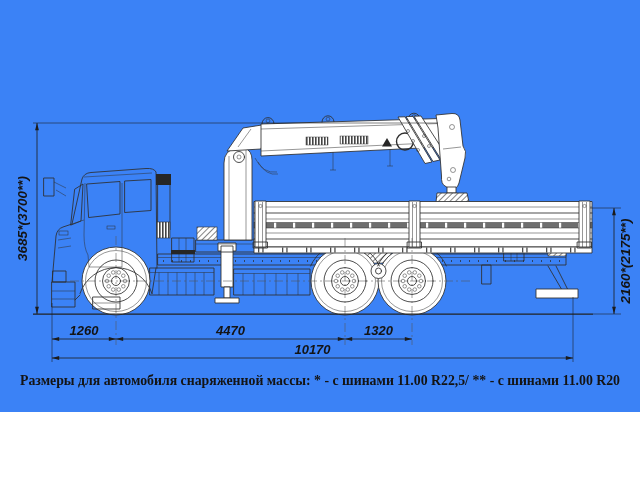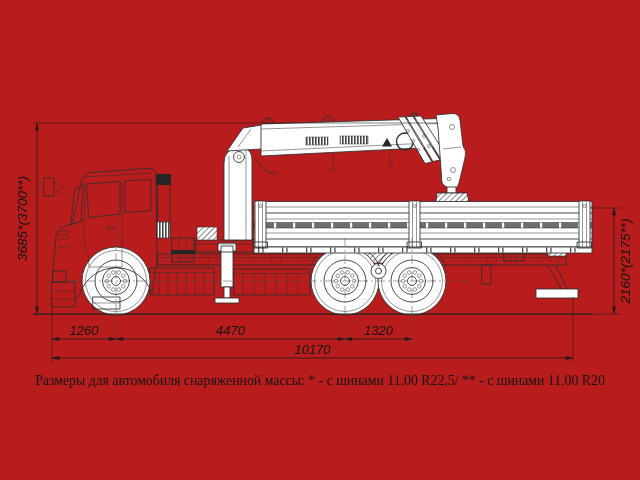--- a/index.html
+++ b/index.html
@@ -1,16 +1,16 @@
 <!DOCTYPE html>
 <html><head>
 <meta charset="utf-8">
 <style>
   html,body{margin:0;padding:0;background:#fff;}
-  .stage{width:640px;height:480px;background:#b91c1c;position:relative;overflow:hidden;}
+  .stage{width:640px;height:412px;background:#3b82f6;position:relative;overflow:hidden;font-weight:bold;}
   svg{display:block;}
   .ln{fill:none;stroke:#2e2e2e;stroke-width:.85;stroke-linecap:round;stroke-linejoin:round;}
   .lnw{fill:#ffffff;stroke:#2e2e2e;stroke-width:.85;stroke-linejoin:round;}
   .thin{fill:none;stroke:#2e2e2e;stroke-width:.5;}
   .dark{fill:#262626;stroke:none;}
   .gnd{stroke:#222;stroke-width:1.25;}
   .cl{fill:none;stroke:#555;stroke-width:.55;stroke-dasharray:9 3 2 3;}
   .dim{fill:none;stroke:#1c1c1c;stroke-width:.8;}
   .ext{fill:none;stroke:#1c1c1c;stroke-width:.55;}
   .dimtxt{font-family:"Liberation Sans",sans-serif;font-style:italic;font-size:13px;fill:#141414;}

